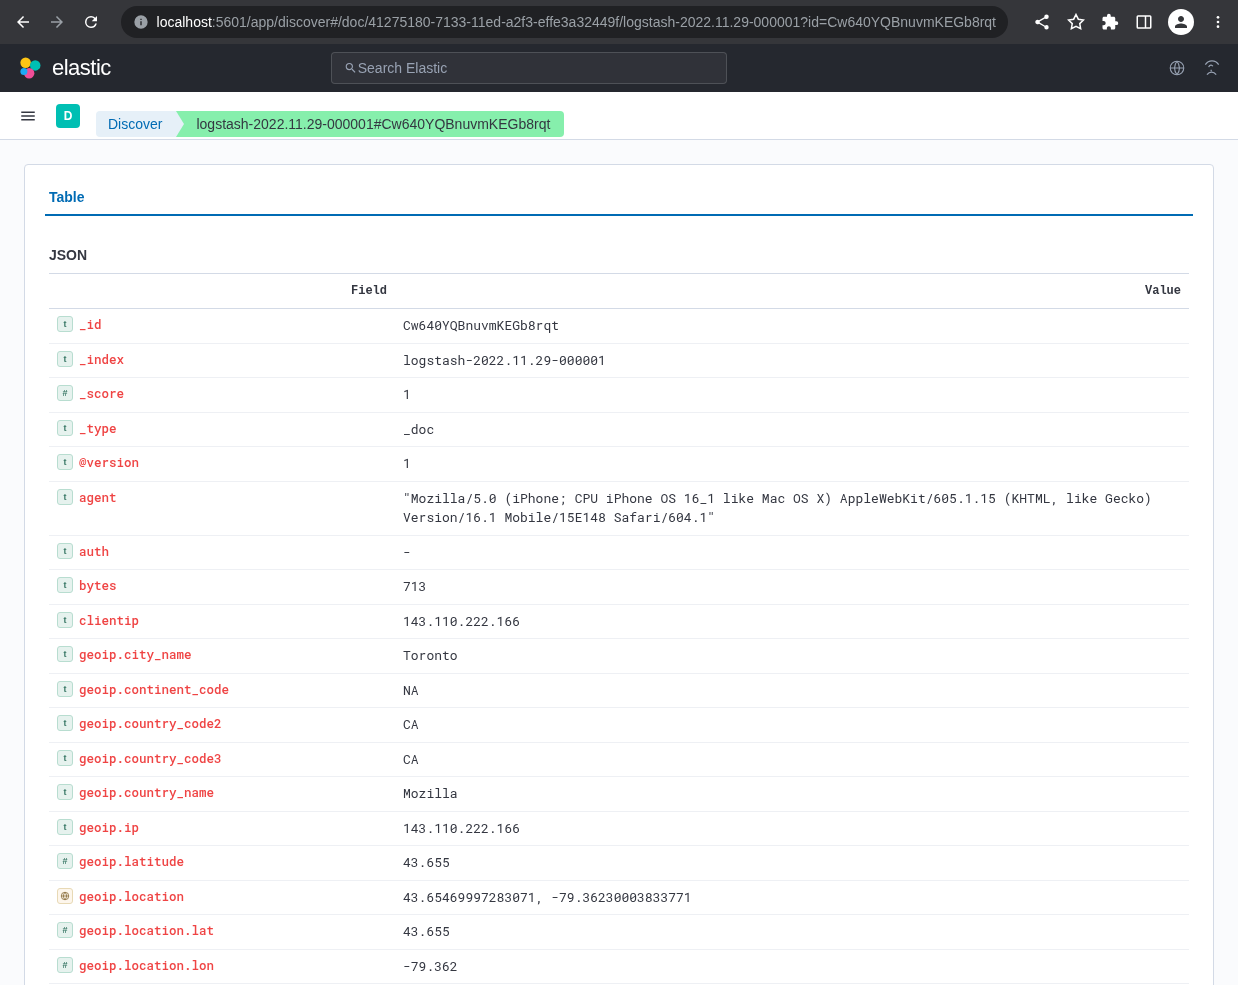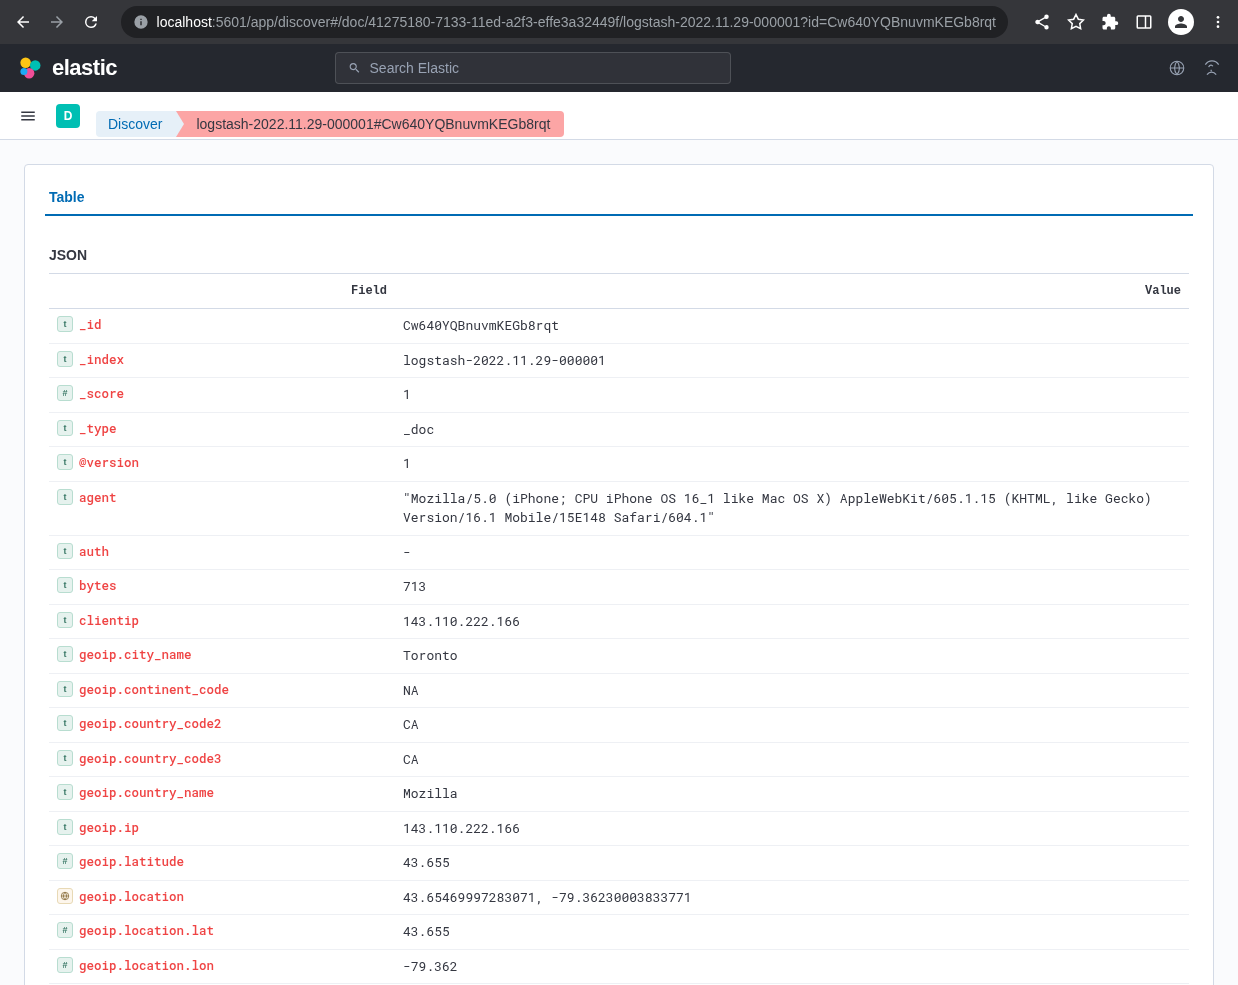--- a/index.html
+++ b/index.html
@@ -15,35 +15,35 @@
     .url-text { color: #9aa0a6; font-size: 14px; white-space: nowrap; overflow: hidden; }
     .url-text .host { color: #fff; }
     .browser-icons { display: flex; align-items: center; gap: 14px; margin-left: 8px; }
     .browser-icons .icon-btn { width: 20px; height: 20px; display: flex; align-items: center; justify-content: center; }
     .avatar-btn { width: 26px; height: 26px; background: #fff; border-radius: 50%; display:flex; align-items:center; justify-content:center;}
     
     
     .elastic-header { background: #25282f; height: 48px; display: flex; align-items: center; padding: 0 16px; }
     .elastic-logo { display: flex; align-items: center; gap: 8px; }
     .logo-mark { width: 28px; height: 28px; position: relative; }
-    .logo-text { color: #fff; font-size: 22px; font-weight: 700; letter-spacing: -0.5px; }
-    .elastic-search { flex: 0 0 auto; margin: 0 auto; width: 396px; height: 32px; background: rgba(255,255,255,0.05); border: 1px solid rgba(255,255,255,0.15); border-radius: 4px; display: flex; align-items: center; padding: 0 12px; gap: 8px; }
+    .logo-text { color: #fff; font-size: 22px; font-weight: 400; letter-spacing: -0.5px; }
+    .elastic-search { flex: 0 0 auto; margin: 0 auto; width: 396px; height: 32px; background: rgba(255,255,255,0.05); border: 1px solid rgba(255,255,255,0.15); border-radius: 4px; display: flex; align-items: center; padding: 0 12px; }
     .elastic-search input { background: transparent; border: none; color: #98a2b3; font-size: 14px; outline: none; width: 100%; }
     .elastic-search input::placeholder { color: #98a2b3; }
     .header-right { display: flex; align-items: center; gap: 16px; margin-left: auto; }
     
     
     .sub-header { background: #fff; border-bottom: 1px solid #d3dae6; height: 48px; display: flex; align-items: center; padding: 0 16px; gap: 16px; }
     .menu-toggle { width: 24px; height: 24px; display: flex; align-items: center; justify-content: center; cursor: pointer; }
     .space-badge { width: 24px; height: 24px; background: #00bfb3; border-radius: 4px; display: flex; align-items: center; justify-content: center; color: #fff; font-size: 12px; font-weight: 700; }
     .breadcrumbs { display: flex; align-items: center; }
     .crumb { height: 26px; display: flex; align-items: center; padding: 0 14px 0 18px; font-size: 14px; position: relative; margin-top: 16px; }
     .crumb.first { background: #e6f0f8; color: #006bb4; border-radius: 4px 0 0 4px; padding-left: 12px; }
     .crumb.first::after { content: ''; position: absolute; right: -8px; top: 0; border-top: 13px solid transparent; border-bottom: 13px solid transparent; border-left: 8px solid #e6f0f8; z-index: 2; }
-    .crumb.second { background: #fca5a5; color: #343741; border-radius: 0 4px 4px 0; padding-left: 20px; }
+    .crumb.second { background: #86efac; color: #343741; border-radius: 0 4px 4px 0; padding-left: 20px; }
     
     
     .content { padding: 24px; background: #fafbfd; min-height: calc(985px - 140px); }
     .doc-panel { background: #fff; border: 1px solid #d3dae6; border-radius: 4px; padding: 16px 24px; }
     .tabs { display: flex; gap: 24px; border-bottom: 1px solid #d3dae6; flex-direction: column; }
     .tab { padding: 8px 0 10px; font-size: 14px; font-weight: 600; cursor: pointer; position: relative; }
     .tab.active { color: #006bb4; }
     .tab.active::after { content: ''; position: absolute; bottom: -1px; left: -4px; right: -4px; height: 2px; background: #006bb4; }
     
     table.doc-table { width: 100%; border-collapse: collapse; margin-top: 0; }

